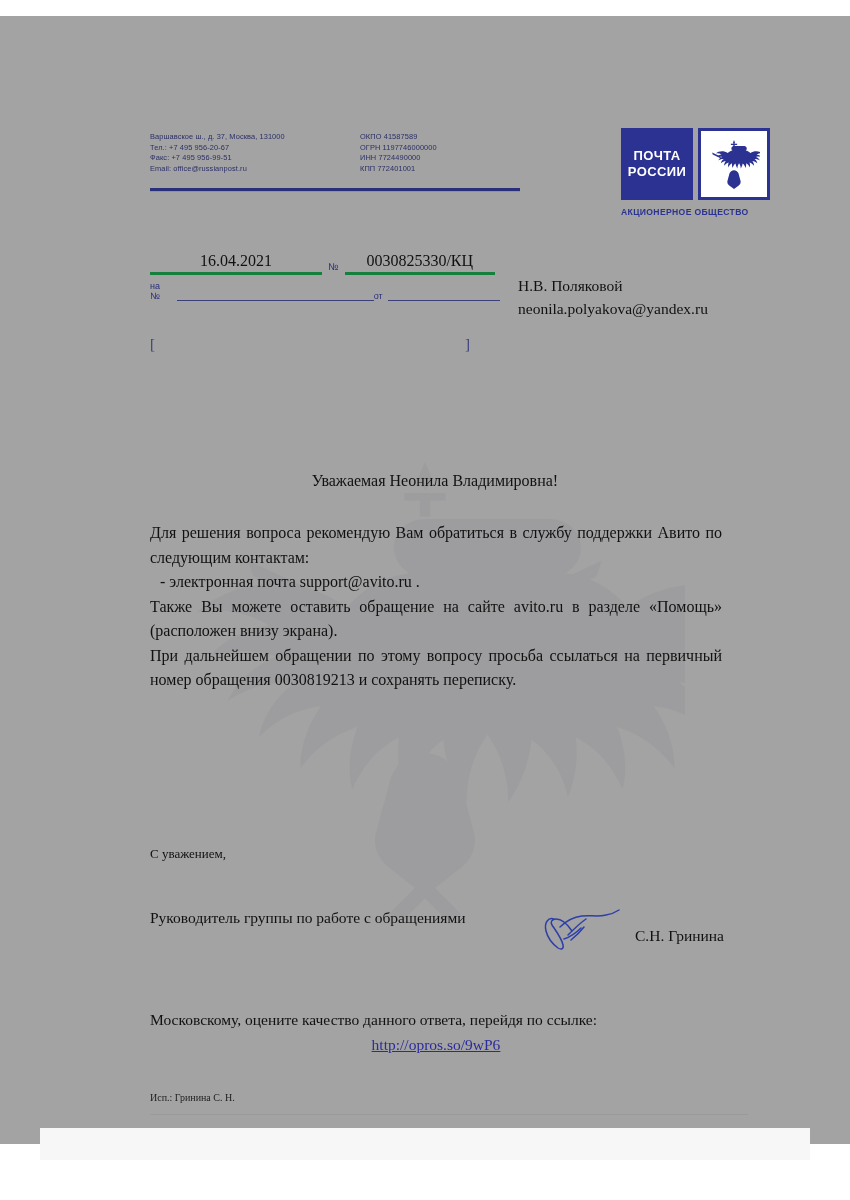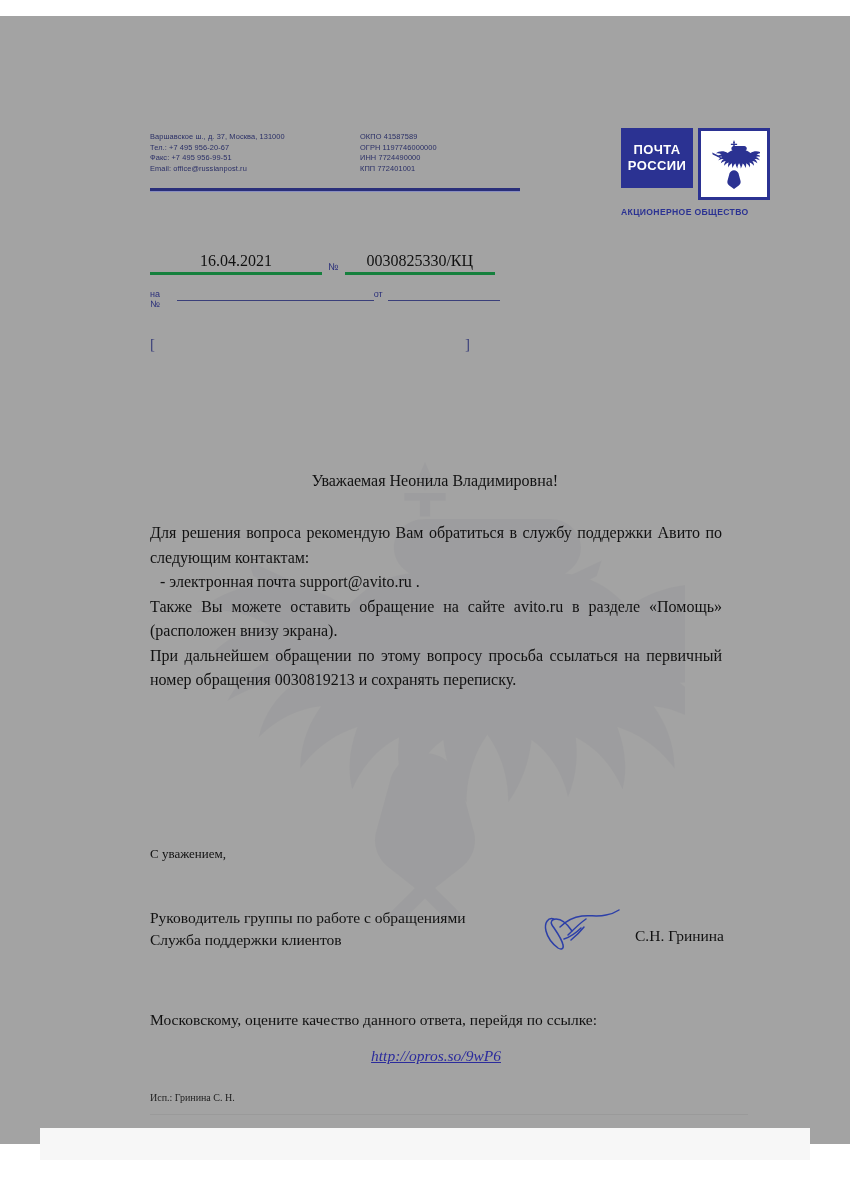--- a/index.html
+++ b/index.html
@@ -74,21 +74,21 @@
   }
 
   
   #logo-block {
     position: absolute;
     left: 621px; top: 112px;
     width: 150px;
   }
   .logo-row { display: flex; gap: 5px; }
   .logo-word {
-    width: 72px; height: 60px;
+    width: 72px; height: 72px;
     background: #2b3292;
     color: #ffffff;
     display: flex; flex-direction: column;
     align-items: center; justify-content: center;
     font-family: "Liberation Sans", sans-serif;
     font-weight: bold;
     font-size: 13px;
     line-height: 16px;
     letter-spacing: .4px;
   }
@@ -122,22 +122,22 @@
     padding-bottom: 2px;
   }
   #ref-date { width: 172px; }
   #ref-num  { width: 150px; }
   .ref-nolabel {
     font-family: "Liberation Sans", sans-serif;
     font-size: 10px; color: #2a2f7a;
     padding: 0 6px 3px 6px;
   }
   .ref-row-2 {
-    display: flex; 
-    margin-top: 14px;
+    display: flex; align-items: flex-end;
+    margin-top: 6px;
     font-family: "Liberation Sans", sans-serif;
     font-size: 9px; color: #2a2f7a;
   }
   .ref-blank { border-bottom: 1px solid #3a3f7a; height: 11px; }
   #ref-blank-a { width: 200px; margin-left: 5px; }
   #ref-blank-b { width: 114px; margin-left: 5px; }
 
   
   #addressee {
     position: absolute;
@@ -207,22 +207,21 @@
   
   #survey {
     position: absolute;
     left: 150px; top: 995px;
     width: 572px;
     font-size: 15.5px; color: #111;
   }
   #survey-link {
     display: block;
     text-align: center;
-    margin-top: 18px;
-    font-style: italic;
+    margin-top: 7px;
     color: #2b2b9c;
     text-decoration: underline;
   }
 
   
   #executor {
     position: absolute;
     left: 150px; top: 1076px;
     font-family: Liberation Serif, serif;
     font-size: 10px; color: #222;
@@ -302,41 +301,44 @@
       <div id="ref-num" class="ref-field">0030825330/КЦ</div>
     </div>
     <div class="ref-row-2">
       <span>на №</span>
       <span id="ref-blank-a" class="ref-blank"></span>
       <span>от</span>
       <span id="ref-blank-b" class="ref-blank"></span>
     </div>
   </div>
 
+  <div id="addressee" class="layer">
+    <div>Н.В. Поляковой</div>
+    <div>neonila.polyakova@yandex.ru</div>
+  </div>
 
   <div id="bracket-row" class="layer">
     <span>[</span>
     <span>]</span>
   </div>
 
   <div id="salutation" class="layer">Уважаемая Неонила Владимировна!</div>
 
   <div id="body-text" class="layer">
     <div class="p-just">Для решения вопроса рекомендую Вам обратиться в службу поддержки Авито по следующим контактам:</div>
     <div class="p-left p-indent">- электронная почта support@avito.ru .</div>
     <div class="p-just">Также Вы можете оставить обращение на сайте avito.ru в разделе «Помощь» (расположен внизу экрана).</div>
     <div class="p-just">При дальнейшем обращении по этому вопросу просьба ссылаться на первичный номер обращения 0030819213 и сохранять переписку.</div>
   </div>
 
   <div id="closing" class="layer">С уважением,</div>
 
   <div id="sign-block" class="layer">
     <div id="sign-titles">
       <div>Руководитель группы по работе с обращениями</div>
-      <div>Служба поддержки клиентов</div>
     </div>
     <div id="signature-mark">
       <svg viewBox="0 0 90 48" xmlns="http://www.w3.org/2000/svg">
         <g fill="none" stroke="#2c3fa8" stroke-width="1.5" stroke-linecap="round">
           <path d="M14 14 C8 12 4 18 6 26 C8 34 14 40 18 43 C21 45 24 44 23 40 C22 34 16 26 12 20 C10 17 12 14 16 14 C22 14 28 20 32 26"></path>
           <path d="M20 22 C26 16 34 12 42 11 C50 10 58 12 66 10 C72 9 76 7 79 5"></path>
           <path d="M28 30 C34 24 40 18 46 14"></path>
           <path d="M24 34 C30 32 36 28 41 23"></path>
           <path d="M31 35 C36 31 40 27 44 22"></path>
         </g>

